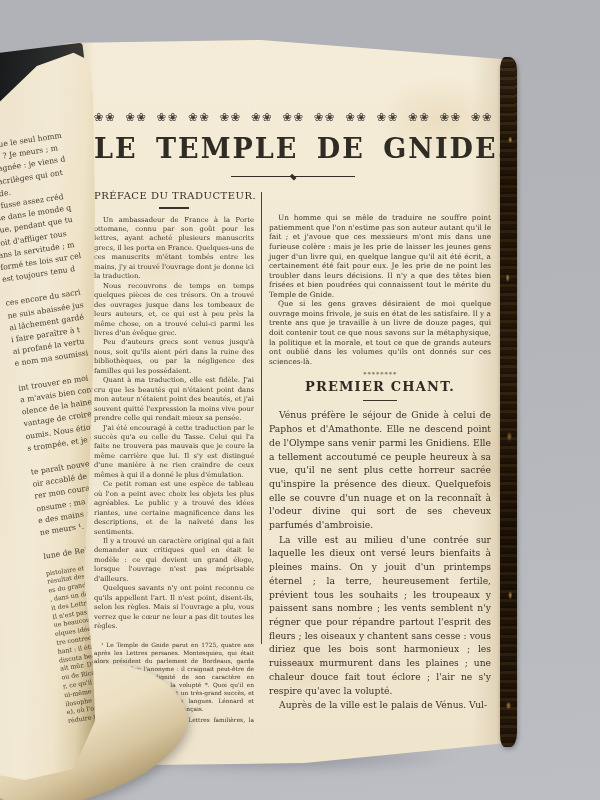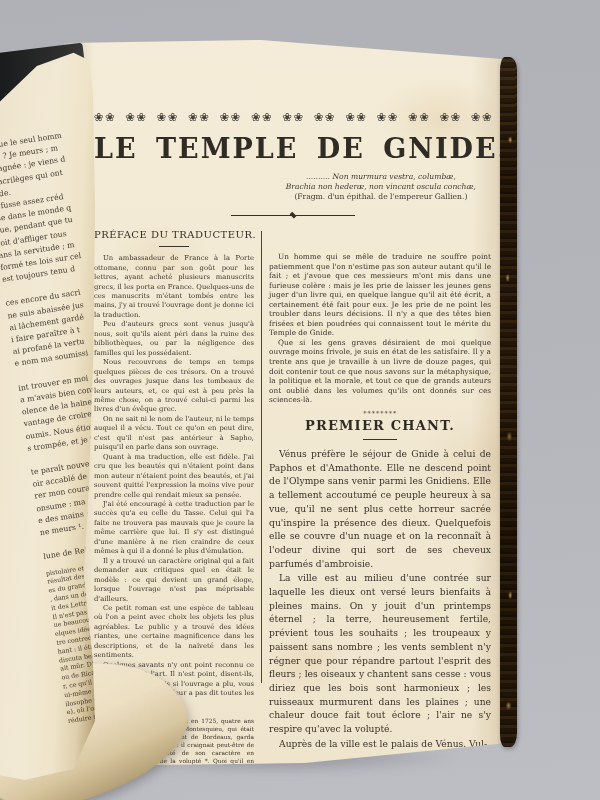--- a/index.html
+++ b/index.html
@@ -95,42 +95,36 @@
   <div class="book-shadow"></div>
 
   <div class="main-page">
     <div class="gutter-shadow"></div>
     <div class="content">
 
       <div class="ornament-band">❀❀ ❀❀ ❀❀ ❀❀ ❀❀ ❀❀ ❀❀ ❀❀ ❀❀ ❀❀ ❀❀ ❀❀ ❀❀</div>
 
       <h1 class="title">LE TEMPLE DE GNIDE.</h1>
 
-      <div class="epigraph">
-        <div>.......... Non murmura vestra, columbæ,</div>
-        <div>Brachia non hederæ, non vincant oscula conchæ,</div>
-        <div class="roman">(Fragm. d'un épithal. de l'empereur Gallien.)</div>
-      </div>
 
       <div class="center-rule"></div>
 
       <div class="columns">
 
         <div class="col-left">
           <div class="preface-heading">PRÉFACE DU TRADUCTEUR.</div>
           <div class="heading-rule"></div>
           <div>
               <p class="body-par">Un ambassadeur de France à la Porte ottomane, connu par son goût pour les lettres, ayant acheté plusieurs manuscrits grecs, il les porta en France. Quelques-uns de ces manuscrits m'étant tombés entre les mains, j'y ai trouvé l'ouvrage dont je donne ici la traduction.</p>
+              <p class="body-par">Nous recouvrons de temps en temps quelques pièces de ces trésors. On a trouvé des ouvrages jusque dans les tombeaux de leurs auteurs, et, ce qui est à peu près la même chose, on a trouvé celui-ci parmi les livres d'un évêque grec.</p>
               <p class="body-par">Peu d'auteurs grecs sont venus jusqu'à nous, soit qu'ils aient péri dans la ruine des bibliothèques, ou par la négligence des familles qui les possédaient.</p>
-              <p class="body-par">Nous recouvrons de temps en temps quelques pièces de ces trésors. On a trouvé des ouvrages jusque dans les tombeaux de leurs auteurs, et, ce qui est à peu près la même chose, on a trouvé celui-ci parmi les livres d'un évêque grec.</p>
-              <p class="body-par">On ne sait ni le nom de l'auteur, ni le temps auquel il a vécu. Tout ce qu'on en peut dire, c'est qu'il n'est pas antérieur à Sapho, puisqu'il en parle dans son ouvrage.</p>
               <p class="body-par">Quant à ma traduction, elle est fidèle. J'ai cru que les beautés qui n'étaient point dans mon auteur n'étaient point des beautés, et j'ai souvent quitté l'expression la moins vive pour prendre celle qui rendait mieux sa pensée.</p>
               <p class="body-par">J'ai été encouragé à cette traduction par le succès qu'a eu celle du Tasse. Celui qui l'a faite ne trouvera pas mauvais que je coure la même carrière que lui. Il s'y est distingué d'une manière à ne rien craindre de ceux mêmes à qui il a donné le plus d'émulation.</p>
+              <p class="body-par">Ce petit roman est une espèce de tableau où l'on a peint avec choix les objets les plus agréables. Le public y a trouvé des idées riantes, une certaine magnificence dans les descriptions, et de la naïveté dans les sentiments.</p>
               <p class="body-par">Il y a trouvé un caractère original qui a fait demander aux critiques quel en était le modèle : ce qui devient un grand éloge, lorsque l'ouvrage n'est pas méprisable d'ailleurs.</p>
-              <p class="body-par">Ce petit roman est une espèce de tableau où l'on a peint avec choix les objets les plus agréables. Le public y a trouvé des idées riantes, une certaine magnificence dans les descriptions, et de la naïveté dans les sentiments.</p>
               <p class="body-par">Quelques savants n'y ont point reconnu ce qu'ils appellent l'art. Il n'est point, disent-ils, selon les règles. Mais si l'ouvrage a plu, vous verrez que le cœur ne leur a pas dit toutes les règles.</p>
             </div>
           <div class="footnotes">
               <p class="footnote-par">¹ Le Temple de Gnide parut en 1725, quatre ans après les Lettres persanes. Montesquieu, qui était alors président du parlement de Bordeaux, garda encore une fois l'anonyme : il craignait peut-être de compromettre la dignité de son caractère en s'avouant le peintre de la volupté *. Quoi qu'il en soit, ce petit ouvrage obtint un très-grand succès, et fut traduit dans toutes les langues. Léonard et Colardeau l'ont mis en vers français.</p>
               <p class="footnote-par">* Voyez ci-après, dans ses Lettres familières, la dernière note du n° 9.</p>
             </div>
         </div>
 
         <div class="col-rule"></div>
 

